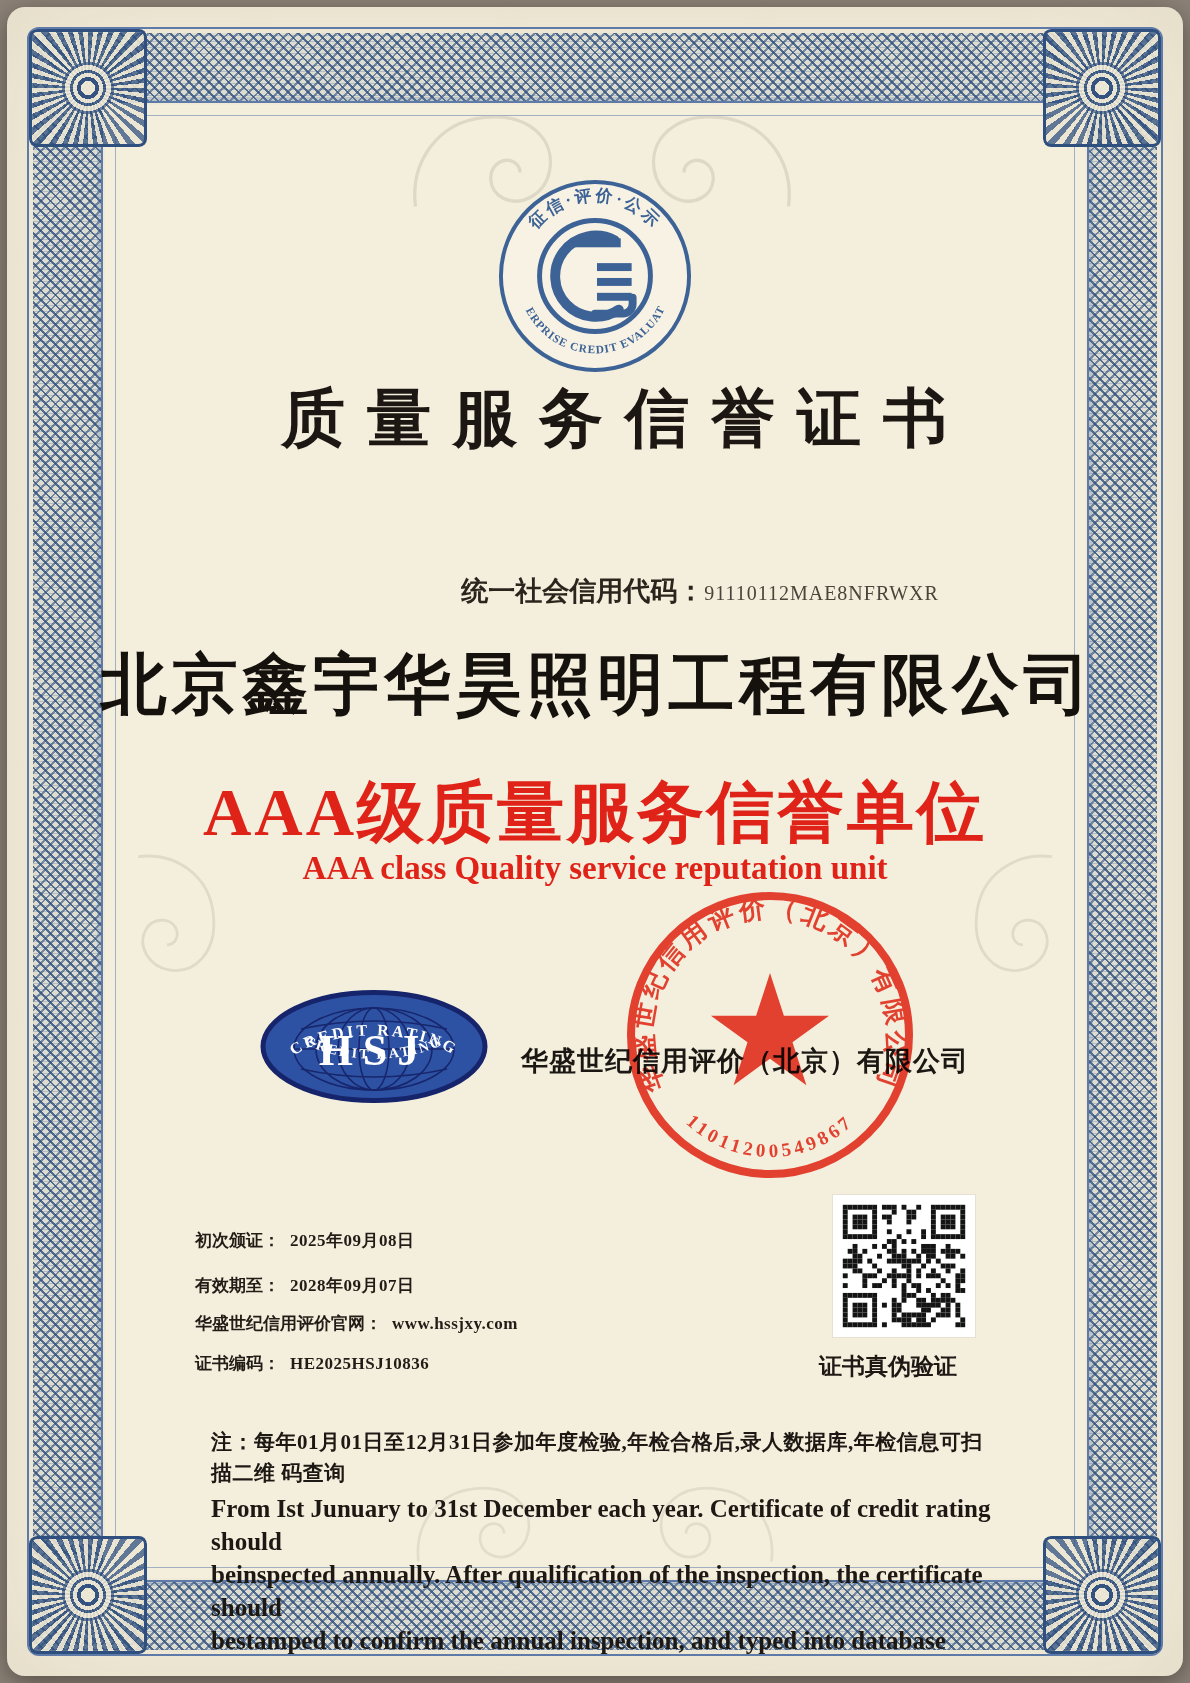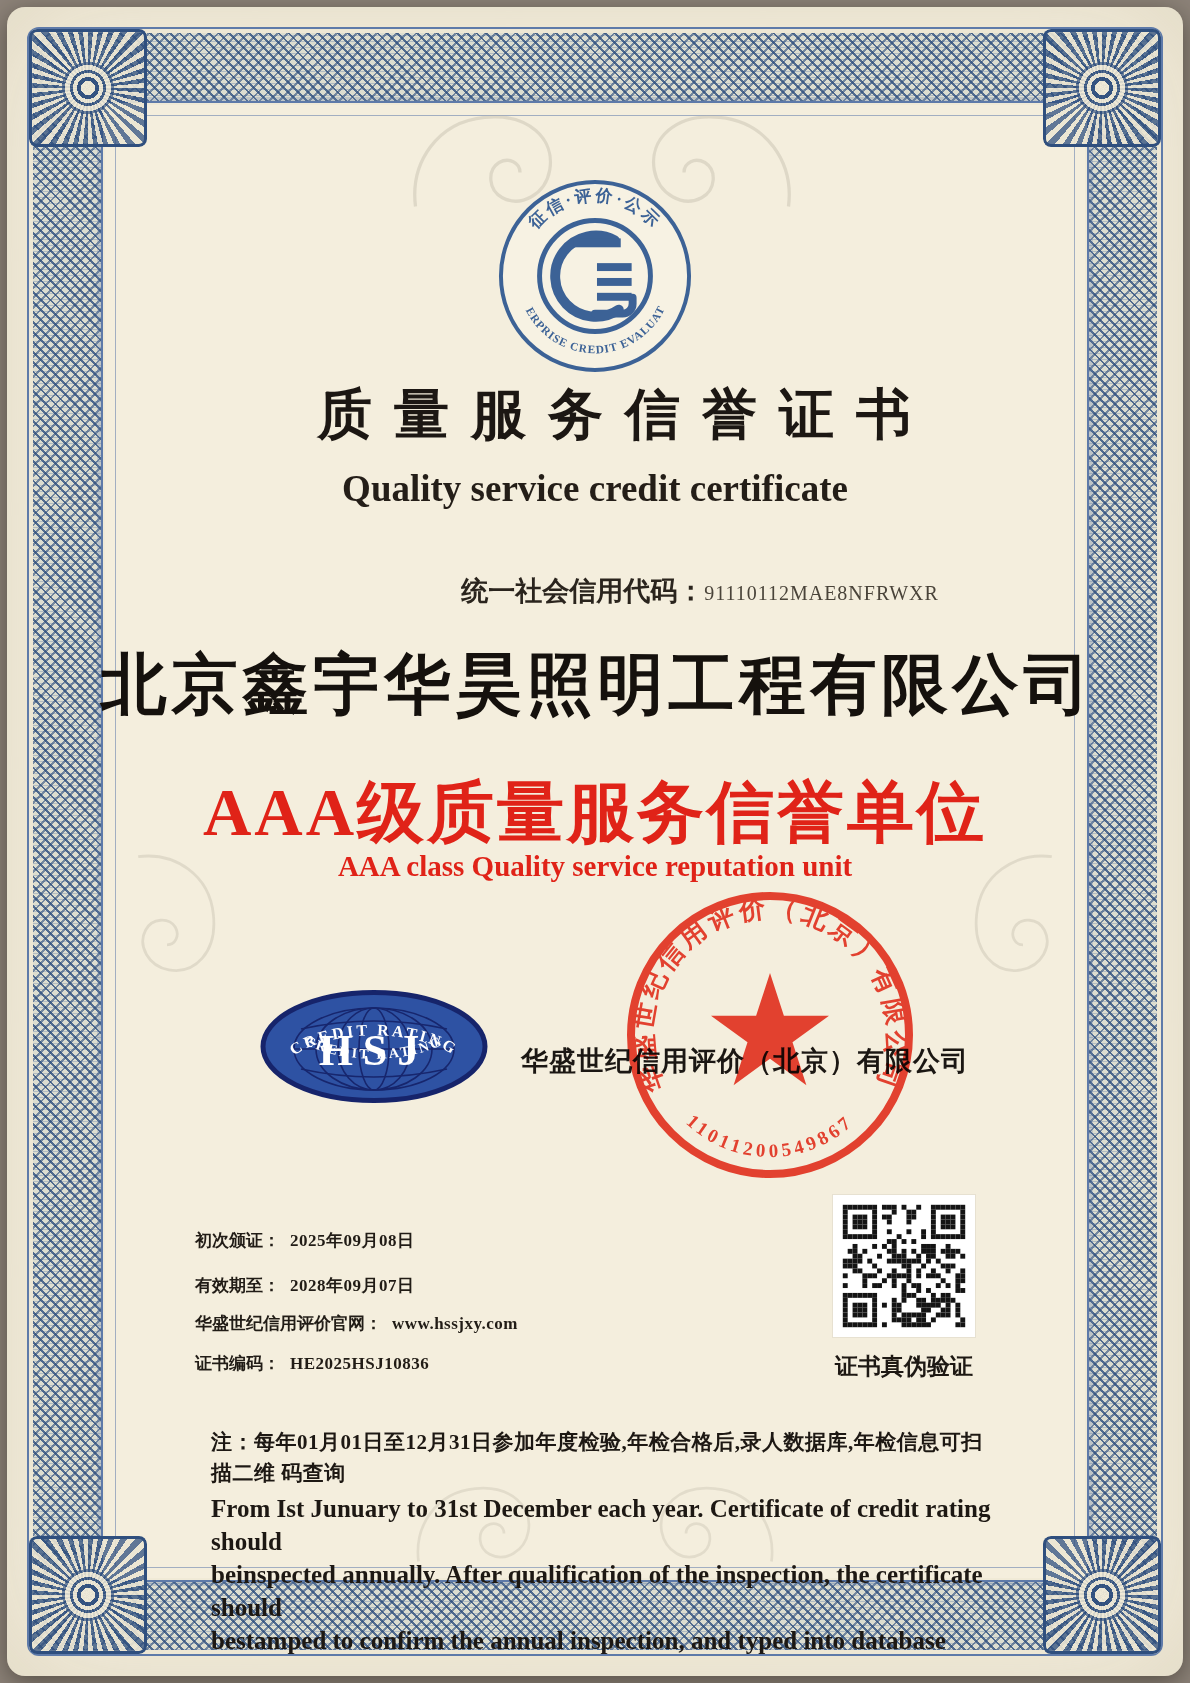--- a/index.html
+++ b/index.html
@@ -32,40 +32,40 @@
         box-shadow:inset 0 0 0 3px var(--border-blue-dark);}
   .corner.tl{top:22px; left:22px;} .corner.tr{top:22px; right:22px;}
   .corner.bl{bottom:22px; left:22px;} .corner.br{bottom:22px; right:22px;}
   
   .flourish{position:absolute; opacity:.35; pointer-events:none;}
   .flourish svg{display:block;}
   .fl-mirror{transform:scaleX(-1);}
   
   .abs{position:absolute;}
   .badge{left:50%; top:170px; width:198px; height:198px; margin-left:-99px;}
-  .title{left:0; right:0; top:380px; text-align:center; font-size:55px; font-weight:bold; color:var(--ink);
+  .title{left:0; right:0; top:380px; text-align:center; font-size:64px; font-weight:bold; color:var(--ink);
          letter-spacing:22px; text-indent:22px; line-height:1;margin-left:38px;}
   .subtitle{left:0; right:0; top:460px; text-align:center; font-size:37px; font-weight:bold; color:#241e18;}
   .code-row{top:566px; left:50%; transform:translateX(calc(-50% + 105px)); white-space:nowrap; font-size:27px;}
   .code-label{font-family:"Liberation Sans","DejaVu Sans",sans-serif; font-weight:bold; color:#2a241d;margin-top:25px;}
   .code-value{font-size:20px; color:#4a443a; letter-spacing:1px;}
   .company{left:0; right:0; top:642px; text-align:center; font-size:66px; font-weight:bold; color:#15110d;
            letter-spacing:5px; text-indent:5px; line-height:1.1;}
   .award-cn{left:0; right:0; top:772px; text-align:center; font-size:67px; font-weight:bold; color:var(--accent-red);
             letter-spacing:3px; line-height:1;}
-  .award-en{left:0; right:0; top:843px; text-align:center; font-size:29px; font-weight:bold; color:var(--accent-red);}
+  .award-en{left:0; right:0; top:843px; text-align:center; font-size:33px; font-weight:bold; color:var(--accent-red);}
   .hsj{left:252px; top:982px; width:230px; height:115px;}
   .issuer-name{left:514px; top:1036px; font-size:27px; font-weight:bold; color:#1b1713; letter-spacing:1px; z-index:1;}
   .seal{left:613px; top:878px; width:300px; height:300px; z-index:3; opacity:.92; mix-blend-mode:multiply;}
   .detail-row{position:absolute; left:188px; white-space:nowrap; font-size:17px; color:#211c16;}
   .detail-row .lb{font-weight:bold;}
   .detail-row .vl{font-weight:bold; letter-spacing:.5px; margin-left:10px;}
   .r1{top:1222px;} .r2{top:1267px;} .r3{top:1305px;} .r4{top:1345px;}
   .qr{left:826px; top:1188px; width:142px; height:142px; background:#fff; box-shadow:0 0 0 1px rgba(0,0,0,.05);}
-  .qr-caption{left:812px; top:1344px; width:170px; text-align:center; font-size:23px; font-weight:bold; color:#1d1813;}
+  .qr-caption{left:812px; top:1344px; width:170px; text-align:left; font-size:23px; font-weight:bold; color:#1d1813;}
   .note{left:204px; top:1420px; width:806px; color:#1d1813;}
   .note-cn{font-size:21px; font-weight:bold; line-height:31px; letter-spacing:.5px;}
   .note-en{font-size:25px; font-weight:bold; line-height:33px; margin-top:3px;}
   text{font-family:"Liberation Serif","DejaVu Serif",serif;}
 </style>
 </head>
 <body>
 
 <div class="cert">
 
@@ -126,21 +126,20 @@
         <textPath href="#bTop" startOffset="50%" text-anchor="middle">征信·评价·公示</textPath>
       </text>
       <path id="bBot" d="M 29.3 133 A 78 78 0 0 0 170.7 133" fill="none"></path>
       <text font-size="11.5" font-weight="bold" fill="var(--badge-blue)" letter-spacing="1" font-family="Liberation Sans, DejaVu Sans, sans-serif">
         <textPath href="#bBot" startOffset="50%" text-anchor="middle">ENTERPRISE CREDIT EVALUATION</textPath>
       </text>
     </svg>
   </div>
 
   <div class="abs title">质量服务信誉证书</div>
-  <div class="abs subtitle">Quality service credit certificate</div>
 
   <div class="abs code-row">
     <span class="code-label">统一社会信用代码：</span><span class="code-value">91110112MAE8NFRWXR</span>
   </div>
 
   <div class="abs company">北京鑫宇华昊照明工程有限公司</div>
   <div class="abs award-cn">AAA级质量服务信誉单位</div>
   <div class="abs award-en">AAA class Quality service reputation unit</div>
 
   <div class="abs hsj">

